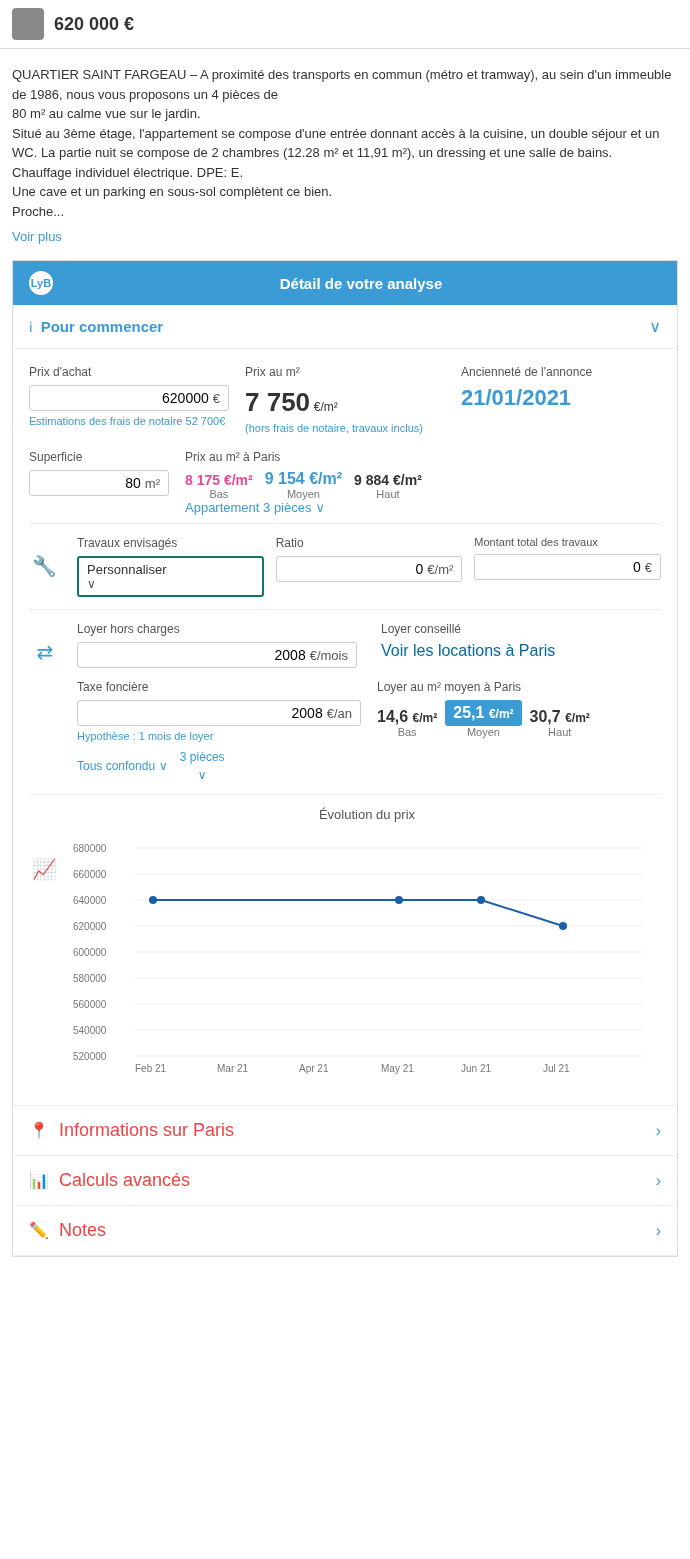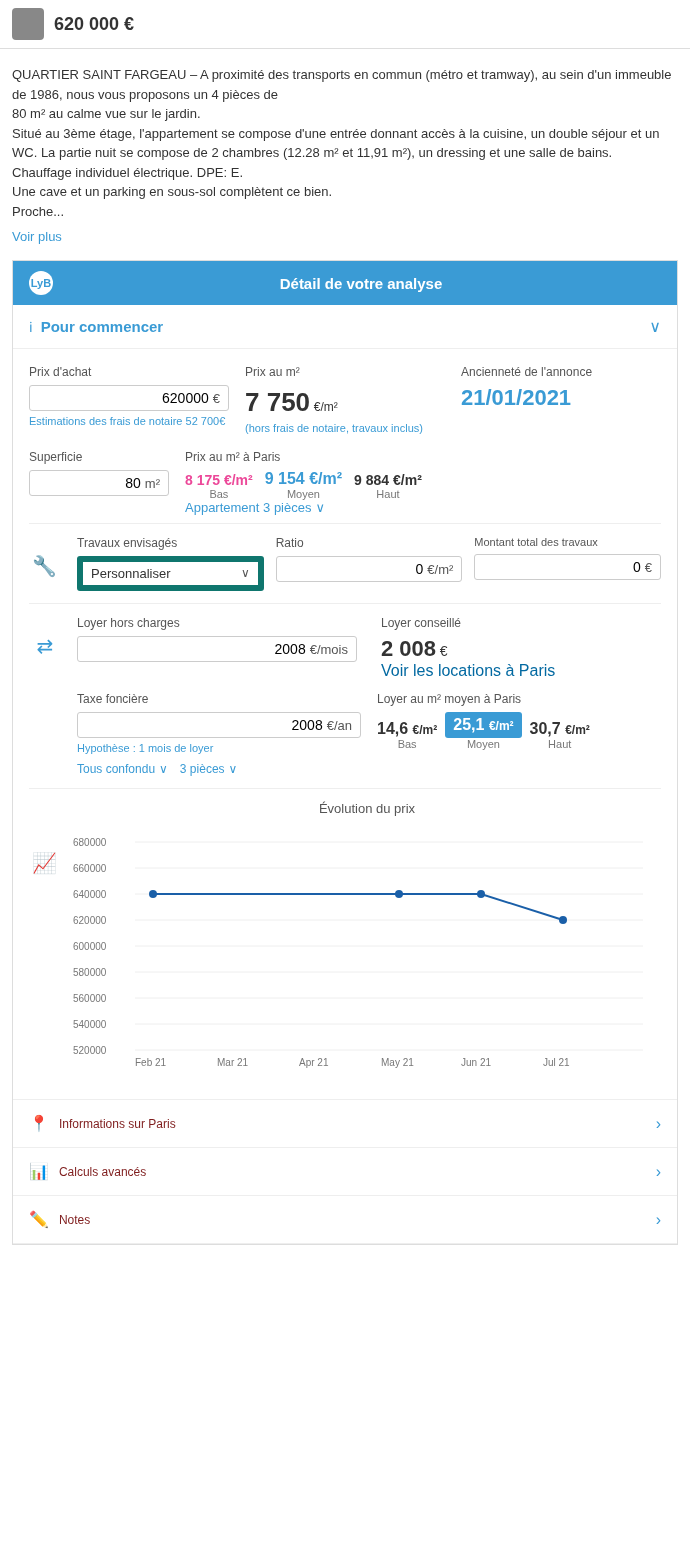--- a/index.html
+++ b/index.html
@@ -54,40 +54,40 @@
     .prix-m2-item { text-align: center; }
     .prix-m2-val { font-size: 16px; font-weight: bold; color: #333; }
     .prix-m2-label { font-size: 11px; color: #777; }
 
     .appart-row { display: flex; align-items: center; color: #3a9bd5; font-size: 13px; cursor: pointer; }
     .appart-row span { margin-right: 4px; }
 
     .divider { height: 1px; background: #eee; margin: 8px 0; }
 
     .select-input {
-      display: flex; border: 6px solid #0f766e; border-radius: 3px;
-      padding: 4px 8px; cursor: pointer;
+      display: flex; border: 2px solid #0f766e; border-radius: 3px;
+      padding: 4px 8px; cursor: pointer; flex-direction: column;
     }
     .select-text { flex: 1; font-size: 13px; }
     .select-chevron { font-size: 12px; color: #555; }
     .loyer-m2-item { text-align: center; }
     .chart-title { text-align: center; font-size: 13px; color: #555; margin-bottom: 12px; }
     .x-axis-label { font-size: 10px; fill: #777; }
     .y-label { font-size: 10px; fill: #777; }
 
     .bottom-section {
       border-top: 1px solid #eee;
     }
     .bottom-item {
       display: flex; align-items: center; justify-content: space-between;
       padding: 14px 16px; border-bottom: 1px solid #eee; cursor: pointer;
     }
     .bottom-item-left { display: flex; align-items: center; gap: 10px; }
     .bottom-item-icon { color: #3a9bd5; font-size: 16px; }
-    .bottom-item-label { font-size: 12px; color: #7f1d1d; font-weight: 500; }
+    .bottom-item-label { font-size: 18px; color: #ef4444; font-weight: 500; }
     .bottom-item-chevron { color: #3a9bd5; font-size: 16px; }
   </style>
 </head>
 <body>
 
 <div class="header-price">
   <div class="avatar"></div>
   <span class="header-price-text">620 000 €</span>
 </div>
 
@@ -224,24 +224,20 @@
           <div style="display:flex; gap:24px; margin-bottom:12px;">
             <div style="flex:1;">
               <div class="col-label">Loyer hors charges</div>
               <div class="input-row">
                 <input class="input-field" type="text" value="2008" style="text-align: right;">
                 <span class="input-unit">€/mois</span>
               </div>
             </div>
             <div style="flex:1;">
               <div class="col-label">Loyer conseillé</div>
-              <div style="margin-top:4px;">
-                <span style="font-size:22px; font-weight:bold; color:#333;">2 008</span>
-                <span style="font-size:14px; color:#333;">€</span>
-              </div>
               <div style="color:#0369a1; font-size:16px; cursor:pointer;">Voir les locations à Paris</div>
             </div>
           </div>
 
           <div style="display:flex; gap:16px; margin-bottom:8px;">
             <div style="flex:1;">
               <div class="col-label">Taxe foncière</div>
               <div class="input-row">
                 <input class="input-field" type="text" value="2008" style="text-align: right;">
                 <span class="input-unit">€/an</span>
@@ -274,21 +270,21 @@
                 </div>
               </div>
             </div>
           </div>
 
           <div style="display:flex; gap:12px; align-items:center; margin-top:4px;">
             <div style="display:flex; align-items:center; gap:4px; color:#3a9bd5; font-size:12px; cursor:pointer;">
               <span>Tous confondu</span>
               <span>∨</span>
             </div>
-            <div style="display:flex; align-items:center; gap:4px; color:#3a9bd5; font-size:12px; cursor:pointer;">
+            <div style="display:flex; align-items:center; gap:4px; color:#3a9bd5; font-size:12px; cursor:pointer;flex-direction:column;">
               <span>3 pièces</span>
               <span>∨</span>
             </div>
           </div>
         </div>
       </div>
 
       <div class="divider"></div>
 
       <div style="display:flex; gap:12px; align-items:flex-start; margin: 12px 0;">

